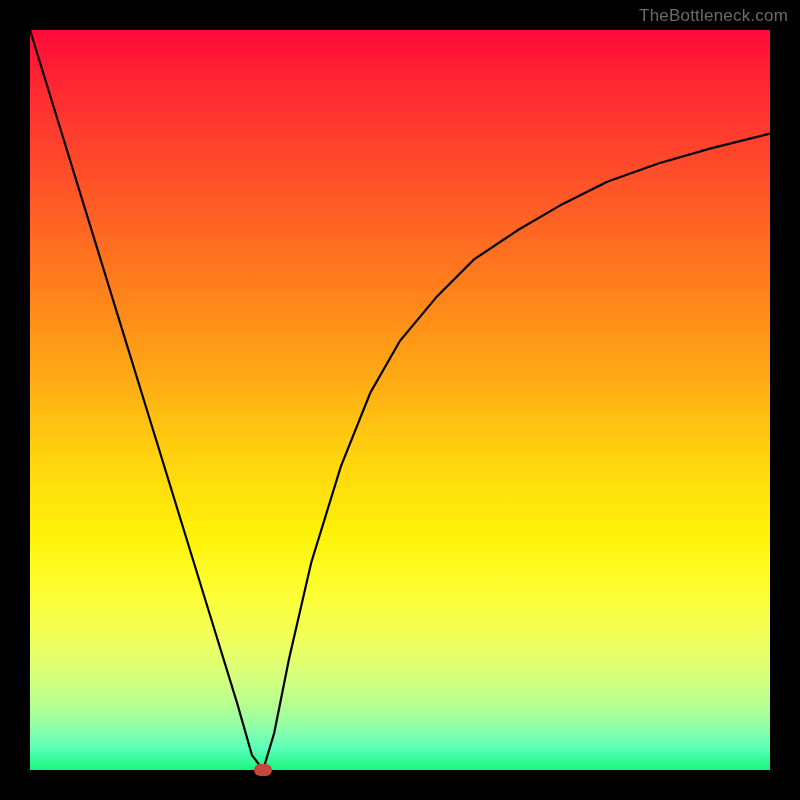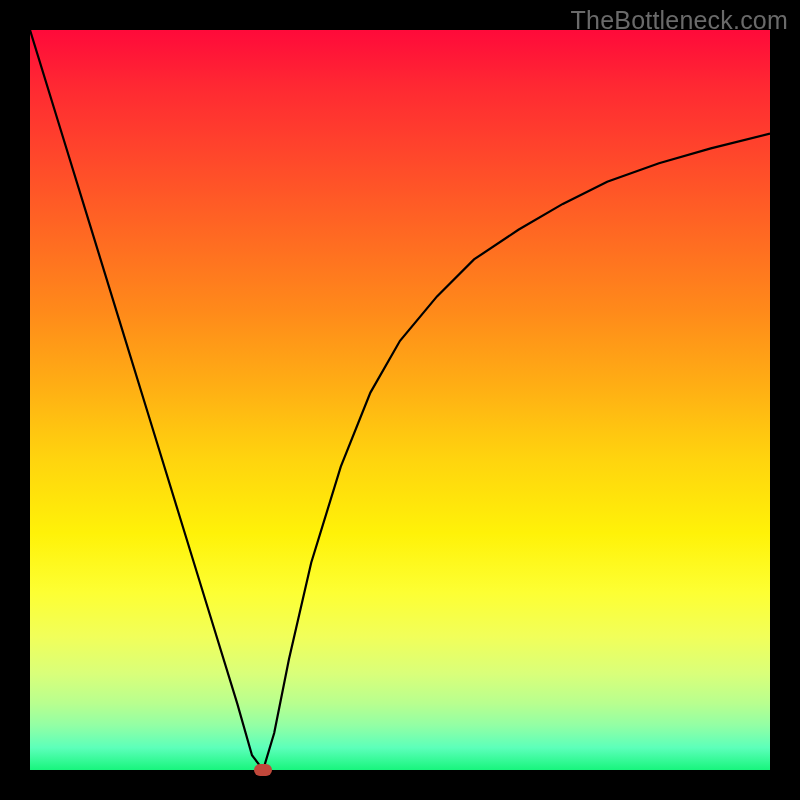--- a/index.html
+++ b/index.html
@@ -40,21 +40,21 @@
       #92ffa5 94%,
       #5cffba 97%,
       #18f57d 100%
     );
   }
   .watermark {
     position: absolute;
     top: 6px;
     right: 12px;
     color: #6a6a6a;
-    font-size: 25px;
+    font-size: 17px;
     font-weight: 500;
     letter-spacing: 0.2px;
     user-select: none;
     margin-left: 28px;
   }
   .curve-svg {
     position: absolute;
     left: 0;
     top: 0;
     width: 740px;

